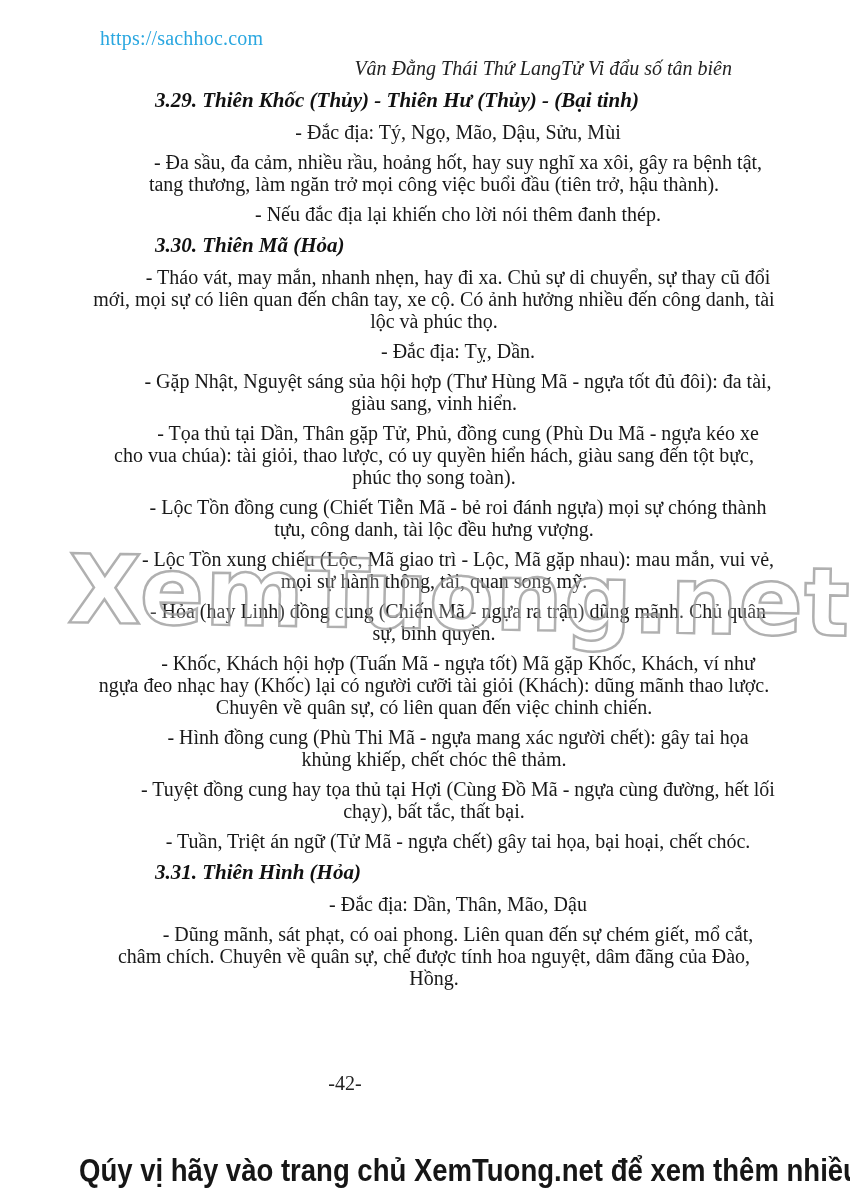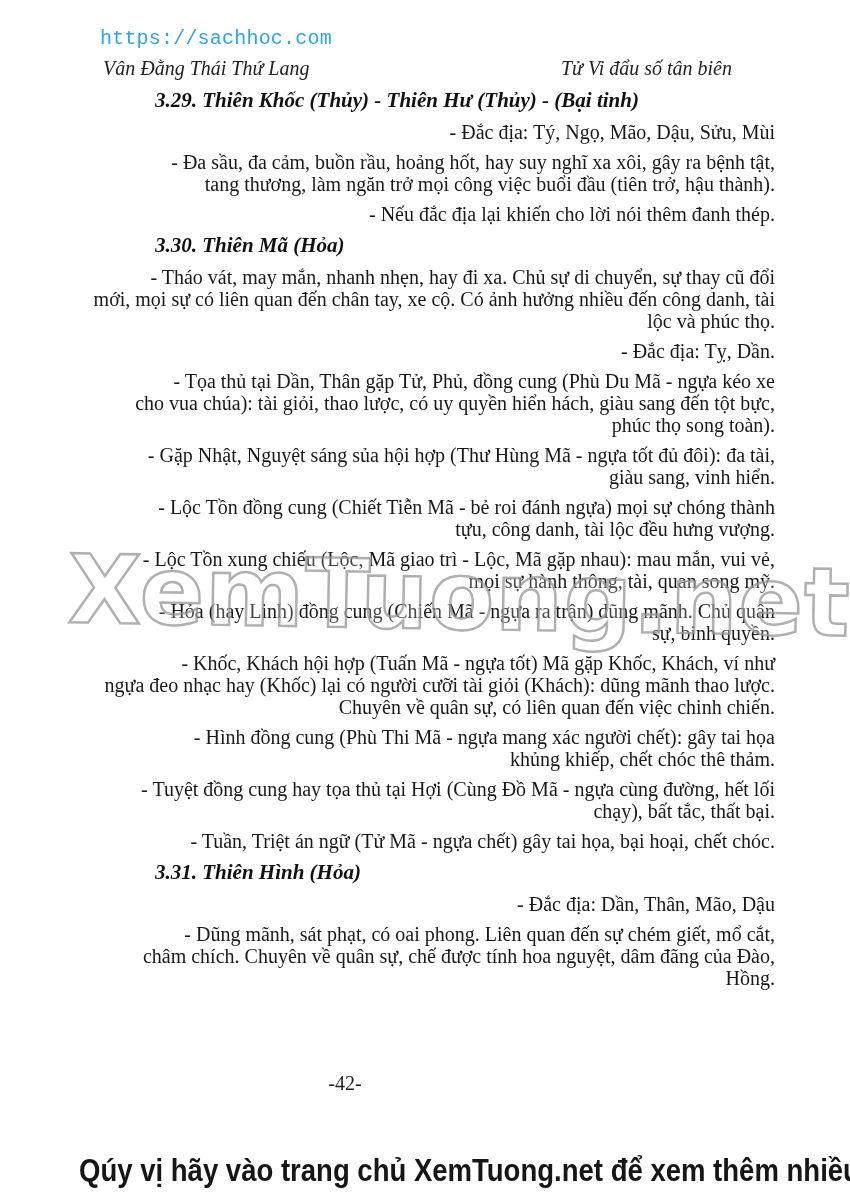--- a/index.html
+++ b/index.html
@@ -6,35 +6,35 @@
   .page{
     position:relative;
     width:850px;height:1202px;
     background:#ffffff;
     overflow:hidden;
     font-family:"Liberation Serif", serif;
     color:#1c1c1c;
   }
   .url{
     position:absolute;top:27px;left:100px;
-    font-family:Liberation Mono, monospace;
+    font-family:Liberation Serif, serif;
     font-size:20px;letter-spacing:0.2px;
     color:#2aa7e0;text-decoration:none;
   }
   .authors{
     position:absolute;top:57px;left:103px;right:118px;
-    display:flex;justify-content:space-between;
+    display:flex;justify-content:flex-end;
     font-style:italic;font-size:20px;color:#222;
   }
   .content{
     position:absolute;top:85px;left:85px;width:690px;
   }
   .para{
     font-size:20px;line-height:22px;margin:0 0 8px 8px;
-    text-indent:48px;text-align:right;color:#191919;
+    text-indent:48px;text-align:center;color:#191919;
   }
   .heading{
     font-weight:bold;font-style:italic;
     font-size:21px;line-height:24px;
     margin:3px 0 9px 0;padding-left:70px;color:#111;
   }
   .page-number{
     position:absolute;top:1072px;left:0;width:690px;
     text-align:center;font-size:20px;color:#222;
   }
@@ -69,27 +69,27 @@
   <a class="url" href="#">https://sachhoc.com</a>
 
   <div class="authors">
     <span>Vân Đằng Thái Thứ Lang</span>
     <span>Tử Vi đẩu số tân biên</span>
   </div>
 
   <div class="content">
       <div class="heading">3.29. Thiên Khốc (Thủy) - Thiên Hư (Thủy) - (Bại tinh)</div>
       <div class="para">- Đắc địa: Tý, Ngọ, Mão, Dậu, Sửu, Mùi</div>
-      <div class="para">- Đa sầu, đa cảm, buồn rầu, hoảng hốt, hay suy nghĩ xa xôi, gây ra bệnh tật, tang thương, làm ngăn trở mọi công việc buổi đầu (tiên trở, hậu thành).</div>
+      <div class="para">- Đa sầu, đa cảm, nhiều rầu, hoảng hốt, hay suy nghĩ xa xôi, gây ra bệnh tật, tang thương, làm ngăn trở mọi công việc buổi đầu (tiên trở, hậu thành).</div>
       <div class="para">- Nếu đắc địa lại khiến cho lời nói thêm đanh thép.</div>
       <div class="heading">3.30. Thiên Mã (Hỏa)</div>
       <div class="para">- Tháo vát, may mắn, nhanh nhẹn, hay đi xa. Chủ sự di chuyển, sự thay cũ đổi mới, mọi sự có liên quan đến chân tay, xe cộ. Có ảnh hưởng nhiều đến công danh, tài lộc và phúc thọ.</div>
       <div class="para">- Đắc địa: Tỵ, Dần.</div>
+      <div class="para">- Gặp Nhật, Nguyệt sáng sủa hội hợp (Thư Hùng Mã - ngựa tốt đủ đôi): đa tài, giàu sang, vinh hiển.</div>
       <div class="para">- Tọa thủ tại Dần, Thân gặp Tử, Phủ, đồng cung (Phù Du Mã - ngựa kéo xe cho vua chúa): tài giỏi, thao lược, có uy quyền hiển hách, giàu sang đến tột bực, phúc thọ song toàn).</div>
-      <div class="para">- Gặp Nhật, Nguyệt sáng sủa hội hợp (Thư Hùng Mã - ngựa tốt đủ đôi): đa tài, giàu sang, vinh hiển.</div>
       <div class="para">- Lộc Tồn đồng cung (Chiết Tiễn Mã - bẻ roi đánh ngựa) mọi sự chóng thành tựu, công danh, tài lộc đều hưng vượng.</div>
       <div class="para">- Lộc Tồn xung chiếu (Lộc, Mã giao trì - Lộc, Mã gặp nhau): mau mắn, vui vẻ, mọi sự hành thông, tài, quan song mỹ.</div>
       <div class="para">- Hỏa (hay Linh) đồng cung (Chiến Mã - ngựa ra trận) dũng mãnh. Chủ quân sự, binh quyền.</div>
       <div class="para">- Khốc, Khách hội hợp (Tuấn Mã - ngựa tốt) Mã gặp Khốc, Khách, ví như ngựa đeo nhạc hay (Khốc) lại có người cưỡi tài giỏi (Khách): dũng mãnh thao lược. Chuyên về quân sự, có liên quan đến việc chinh chiến.</div>
       <div class="para">- Hình đồng cung (Phù Thi Mã - ngựa mang xác người chết): gây tai họa khủng khiếp, chết chóc thê thảm.</div>
       <div class="para">- Tuyệt đồng cung hay tọa thủ tại Hợi (Cùng Đồ Mã - ngựa cùng đường, hết lối chạy), bất tắc, thất bại.</div>
       <div class="para">- Tuần, Triệt án ngữ (Tử Mã - ngựa chết) gây tai họa, bại hoại, chết chóc.</div>
       <div class="heading">3.31. Thiên Hình (Hỏa)</div>
       <div class="para">- Đắc địa: Dần, Thân, Mão, Dậu</div>
       <div class="para">- Dũng mãnh, sát phạt, có oai phong. Liên quan đến sự chém giết, mổ cắt, châm chích. Chuyên về quân sự, chế được tính hoa nguyệt, dâm đãng của Đào, Hồng.</div>

